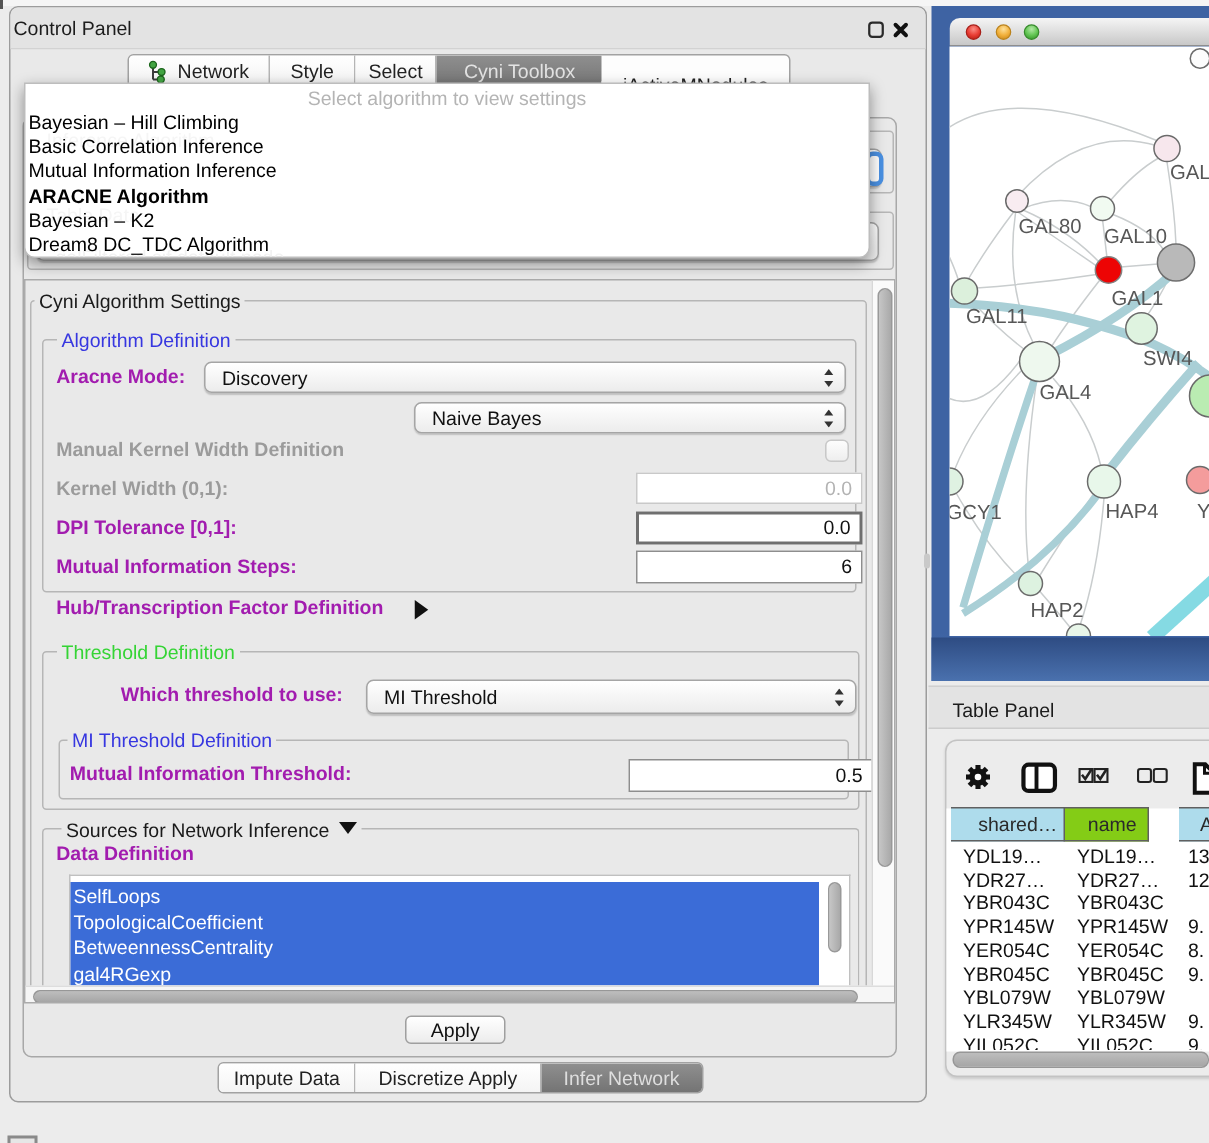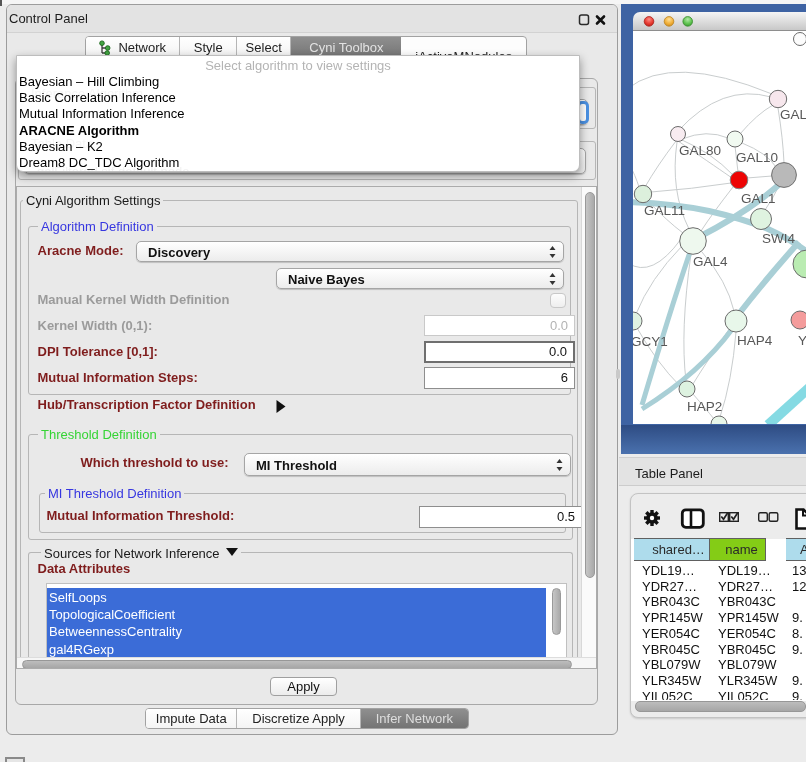--- a/index.html
+++ b/index.html
@@ -14,24 +14,24 @@
 #toptabs .seg { display:flex; align-items:center; justify-content:center; color:#222; border-right:1px solid #b5b5b5; background:linear-gradient(#ffffff,#f2f2f2); }
 #toptabs .seg.dark { background:linear-gradient(#8f8f8f,#747474); color:#e3e3e3; border-right:none; }
 #toptabs .seg:last-child { border-right:none;margin-top:17px; }
 
 #tabpanel { left:15px; top:78px; width:583px; height:627px; border:1px solid #a8a8a8; border-radius:6px; background:#e9e9e9; }
 .gbox { position:absolute; border:1px solid #b6b6b6; border-radius:3px; }
 .gtitle { position:absolute; font-size:13px; background:#e9e9e9; padding:0 3px; white-space:nowrap; }
 
 #spane { left:16px; top:186px; width:581px; height:483px; border:1px solid #ababab; background:#e9e9e9; overflow:hidden; }
 
-.combo { position:absolute; border:1px solid #a5a5a5; border-radius:5px; background:linear-gradient(#ffffff,#ececec); box-shadow:0 1px 1px rgba(0,0,0,.18); font-size:13px; color:#111;font-weight:bold; }
+.combo { position:absolute; border:1px solid #a5a5a5; border-radius:5px; background:linear-gradient(#ffffff,#ececec); box-shadow:0 1px 1px rgba(0,0,0,.18); font-size:13px; color:#111; }
 .combo .ct { position:absolute; left:11px; top:50%; transform:translateY(-50%); }
 .combo .ar { position:absolute; right:7px; top:50%; transform:translateY(-50%); width:7px; height:12px; }
-.lab { position:absolute; font-size:13px; font-weight:bold; color:#7f1d1d; white-space:nowrap; margin-top:-2px; margin-left:-1.5px; }
+.lab { position:absolute; font-size:13px; font-weight:bold; color:#a21caf; white-space:nowrap; margin-top:-2px; margin-left:-1.5px; }
 .lab.dis { color:#9b9b9b; }
 .tf { position:absolute; background:#fff; font-size:13px; text-align:right; padding-right:6px; color:#111; }
 
 .vsb-track { position:absolute; background:#fafafa; border-left:1px solid #d8d8d8; }
 .sb-thumb { position:absolute; background:linear-gradient(90deg,#c6c6c6,#a9a9a9); border:1px solid #999; border-radius:6px; }
 .sb-thumb-h { position:absolute; background:linear-gradient(#bdbdbd,#a6a6a6); border:1px solid #979797; border-radius:5px; }
 
 #popup { left:16px; top:55px; width:564px; height:117px; background:#fff; border:1px solid #bdbdbd; border-radius:0 0 7px 7px; box-shadow:0 4px 10px rgba(0,0,0,.4); z-index:40; font-size:13px; overflow:hidden; }
 #popup .ph { height:17px; line-height:17px; text-align:center; color:#b4b4b4; margin-top:1px; }
 #popup .pi { position:relative; height:16.2px; line-height:16.2px; padding-left:2px; color:#000; }
@@ -148,21 +148,21 @@
 
   <div class="gbox" style="left:38px;top:492px;width:527px;height:40px"></div>
   <div class="gtitle" style="left:44px;top:485px;color:#3737e0">MI Threshold Definition</div>
 
   <div class="lab" style="left:47px;top:509px">Mutual Information Threshold:</div>
   <div class="tf" style="left:418px;top:505px;width:163px;height:22px;border:1px solid #8e8e8e;line-height:20px">0.5</div>
 
   <div class="gbox" style="left:27px;top:551px;width:545px;height:115px;border-bottom:none;border-radius:3px 3px 0 0"></div>
   <div class="gtitle" style="left:40px;top:545px;color:#1a1a1a">Sources for Network Inference <span style="display:inline-block;vertical-align:2px;margin-left:3px;width:0;height:0;border-left:6.5px solid transparent;border-right:6.5px solid transparent;border-top:8px solid #111"></span></div>
 
-  <div class="lab" style="left:38px;top:562px">Data Attributes</div>
+  <div class="lab" style="left:38px;top:562px">Data Definition</div>
   <div class="abs" style="left:45px;top:582px;width:521px;height:74px;background:#fff;border:1px solid #c0c0c0;border-bottom:none"></div>
   <div class="abs" style="left:46px;top:587px;width:499px;height:69px;background:#3b6cd7"></div>
   <div class="abs" style="left:48px;top:588px;font-size:13px;color:#fff;line-height:17.2px;white-space:nowrap">SelfLoops<br>TopologicalCoefficient<br>BetweennessCentrality<br>gal4RGexp</div>
   <div class="sb-thumb" style="left:551px;top:587px;width:9px;height:47px"></div>
   </div>
 
   <div class="vsb-track" style="left:564px;top:0;width:16px;height:482px"></div>
   <div class="sb-thumb" style="left:568px;top:5px;width:10px;height:386px"></div>
   <div class="abs" style="left:0;top:470px;width:580px;height:13px;background:#f6f6f6;border-top:1px solid #ddd"></div>
   <div class="sb-thumb-h" style="left:5px;top:473px;width:550px;height:8.5px"></div>

